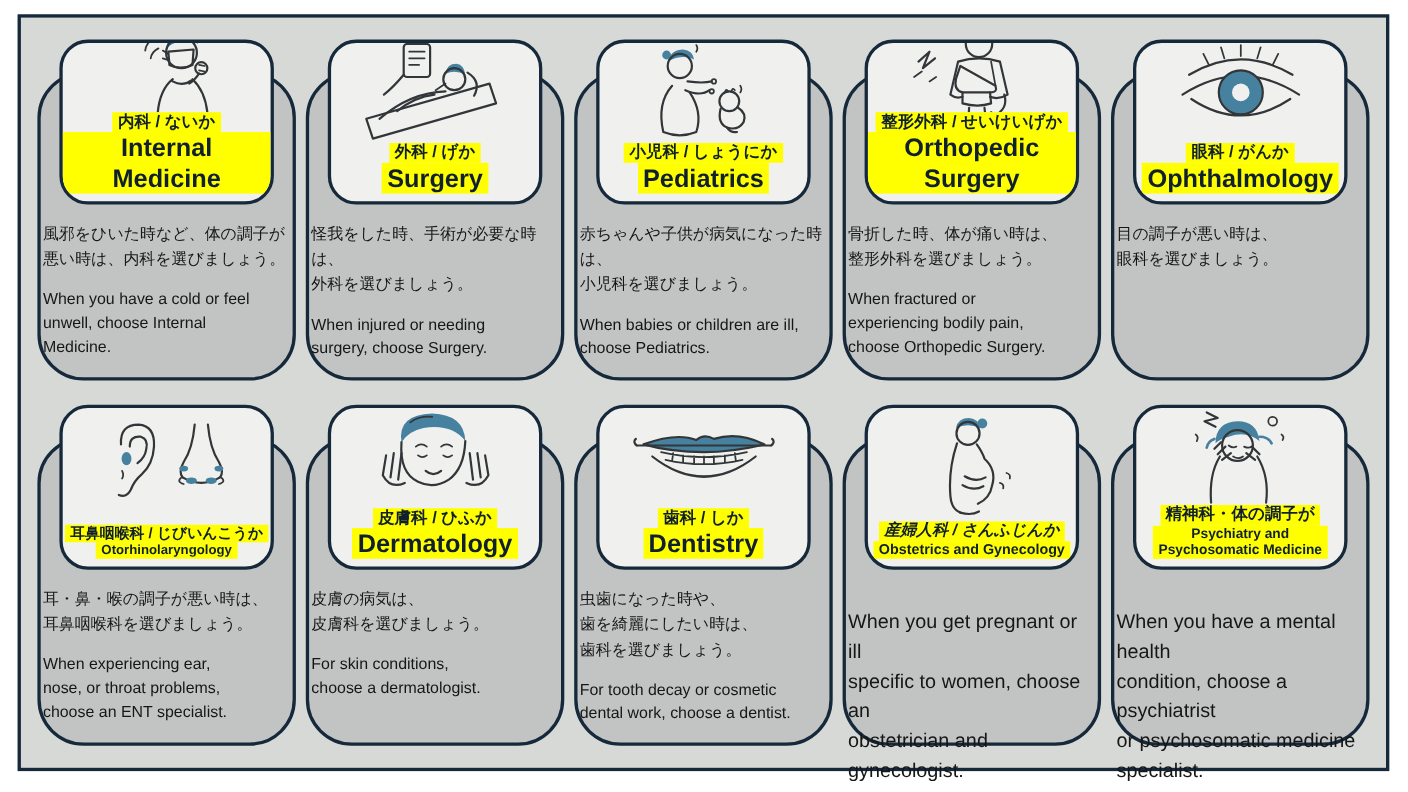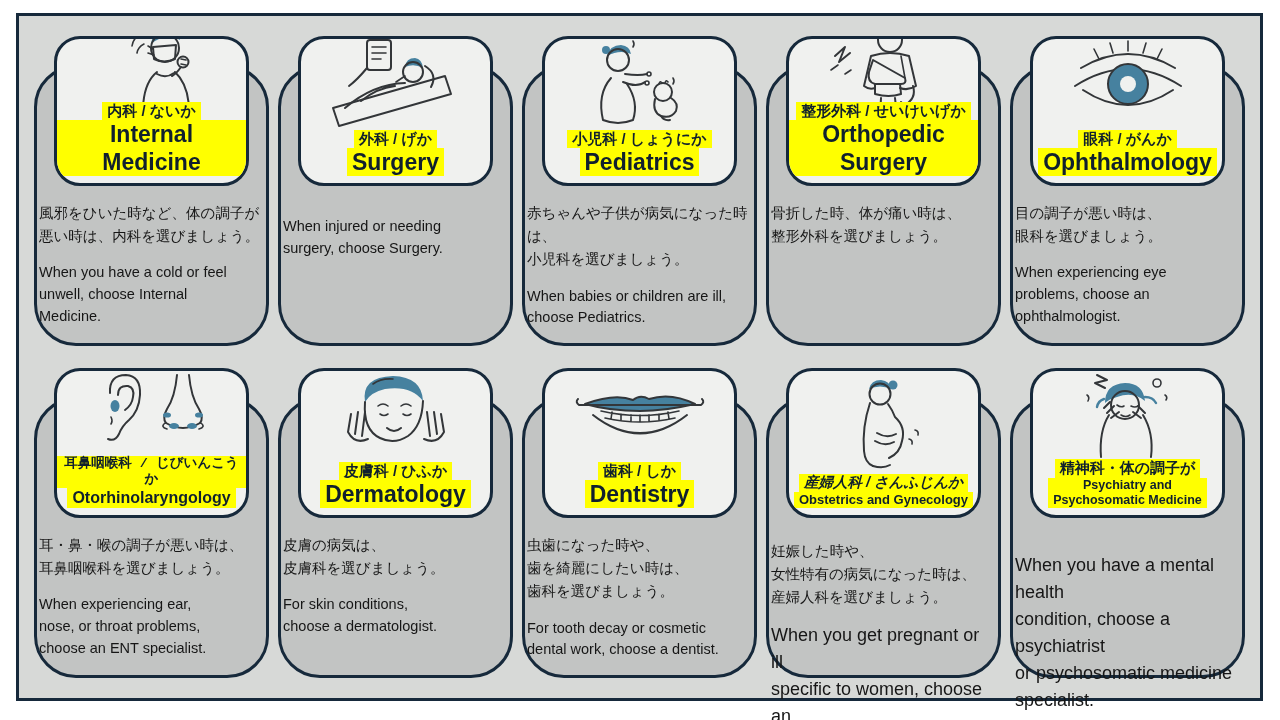--- a/index.html
+++ b/index.html
@@ -16,22 +16,22 @@
     background: #f0f1ef; border: 3px solid #16293b; border-radius: 26px;
     display: flex; flex-direction: column; align-items: center; justify-content: flex-end;
     padding-bottom: 7px; overflow: hidden; }
   .illo-wrap { flex: 1 1 auto; display: flex; align-items: center; justify-content: center;
     width: 100%; min-height: 0; overflow: hidden; }
   .illo-wrap svg { display: block; }
   .title-jp, .title-en { background: #ffff00; color: #10202e; font-weight: bold;
     line-height: 1.22; padding: 0 5px; white-space: pre-line; text-align: center; }
   .title-jp { font-size: 15px; }
   .title-en { font-size: 23px; }
-  .c6 .title-jp { font-size: 13.5px; font-family: Liberation Mono, monospace; }
-  .c6 .title-en { font-size: 16px; }
+  .c6 .title-jp { font-size: 13.5px; }
+  .c6 .title-en { font-size: 12px; }
   .c9 .title-jp { font-size: 14.5px; font-style: italic; }
   .c9 .title-en { font-size: 13px; }
   .c10 .title-en { font-size: 12.5px; }
   .texts { position: absolute; z-index: 2; top: 166px; left: 5px; right: 5px;
     text-align: left; color: #161616; }
   .desc-jp { font-size: 14.5px; line-height: 1.6; white-space: pre-line; }
   .desc-en { margin-top: 14px; font-size: 14.5px; line-height: 1.5; white-space: pre-line; }
   .c9 .texts, .c10 .texts { top: 172px; }
   .c9 .desc-en, .c10 .desc-en { font-size: 18px; margin-top: 12px; }
   .ln { fill: none; stroke: #333639; stroke-width: 2; stroke-linecap: round; stroke-linejoin: round; }
@@ -86,20 +86,22 @@
             <path class="ln thin" d="M84 40 L75 46"></path>
             <path class="ln" d="M104 30 Q117 38 110 51"></path>
             <path class="ln" d="M12 72 L124 40 M18 90 L130 58 M12 72 L18 90 M124 40 L130 58"></path>
             <path class="ln" d="M24 72 Q52 48 84 47 M40 65 Q56 52 74 50"></path>
           </svg>
         </div>
         <div class="title-jp">外科 / げか</div>
         <div class="title-en">Surgery</div>
       </div>
       <div class="texts">
+        <div class="desc-jp">怪我をした時、手術が必要な時は、
+外科を選びましょう。</div>
         <div class="desc-en">When injured or needing
 surgery, choose Surgery.</div>
       </div>
     </div>
 
     <div class="cell c3">
       <div class="gray-card"></div>
       <div class="white-card">
         <div class="illo-wrap">
           <svg width="150" height="96" viewBox="0 0 150 96">
@@ -144,20 +146,23 @@
             <path class="ln" d="M72 76 L71 94 M86 76 L88 94"></path>
             <path class="ln" d="M104 64 Q107 74 100 80 q-4 4 -8 0"></path>
           </svg>
         </div>
         <div class="title-jp">整形外科 / せいけいげか</div>
         <div class="title-en">Orthopedic Surgery</div>
       </div>
       <div class="texts">
         <div class="desc-jp">骨折した時、体が痛い時は、
 整形外科を選びましょう。</div>
+        <div class="desc-en">When fractured or
+experiencing bodily pain,
+choose Orthopedic Surgery.</div>
       </div>
     </div>
 
     <div class="cell c5">
       <div class="gray-card"></div>
       <div class="white-card">
         <div class="illo-wrap">
           <svg width="150" height="96" viewBox="0 0 150 96">
             <path class="ln" d="M28 32 Q75 4 122 32"></path>
             <path class="ln thin" d="M46 23 L41 13 M60 17 L57 7 M75 15 L75 5 M90 17 L93 7 M104 23 L109 13"></path>
@@ -166,23 +171,20 @@
             <circle cx="75" cy="48" r="20" fill="#46819f" stroke="#333639" stroke-width="2"></circle>
             <circle cx="75" cy="48" r="8" fill="#f0f1ef"></circle>
           </svg>
         </div>
         <div class="title-jp">眼科 / がんか</div>
         <div class="title-en">Ophthalmology</div>
       </div>
       <div class="texts">
         <div class="desc-jp">目の調子が悪い時は、
 眼科を選びましょう。</div>
-        <div class="desc-en">When experiencing eye
-problems, choose an
-ophthalmologist.</div>
       </div>
     </div>
 
     <div class="cell c6">
       <div class="gray-card"></div>
       <div class="white-card">
         <div class="illo-wrap">
           <svg width="150" height="96" viewBox="0 0 150 96">
             <path class="ln" d="M33 28 Q32 10 49 10 Q64 11 63 30 Q62 46 52 55 Q45 61 42 69 Q38 77 31 74"></path>
             <path class="ln" d="M41 30 Q41 20 51 21 Q58 23 56 32 Q55 40 48 45"></path>
@@ -271,23 +273,20 @@
             <path class="ln" d="M79 29 Q84 36 86 42 Q97 52 93 66 Q91 78 80 83"></path>
             <path class="ln" d="M68 58 Q78 64 87 59 M66 66 Q76 72 85 67"></path>
             <path class="ln" d="M64 91 Q74 94 81 90"></path>
             <path class="ln thin" d="M100 64 q4 1 3 5 M106 55 q4 1 3 5"></path>
           </svg>
         </div>
         <div class="title-jp">産婦人科 / さんふじんか</div>
         <div class="title-en">Obstetrics and Gynecology</div>
       </div>
       <div class="texts">
-        <div class="desc-jp">妊娠した時や、
-女性特有の病気になった時は、
-産婦人科を選びましょう。</div>
         <div class="desc-en">When you get pregnant or ill
 specific to women, choose an
 obstetrician and gynecologist.</div>
       </div>
     </div>
 
     <div class="cell c10">
       <div class="gray-card"></div>
       <div class="white-card">
         <div class="illo-wrap">

